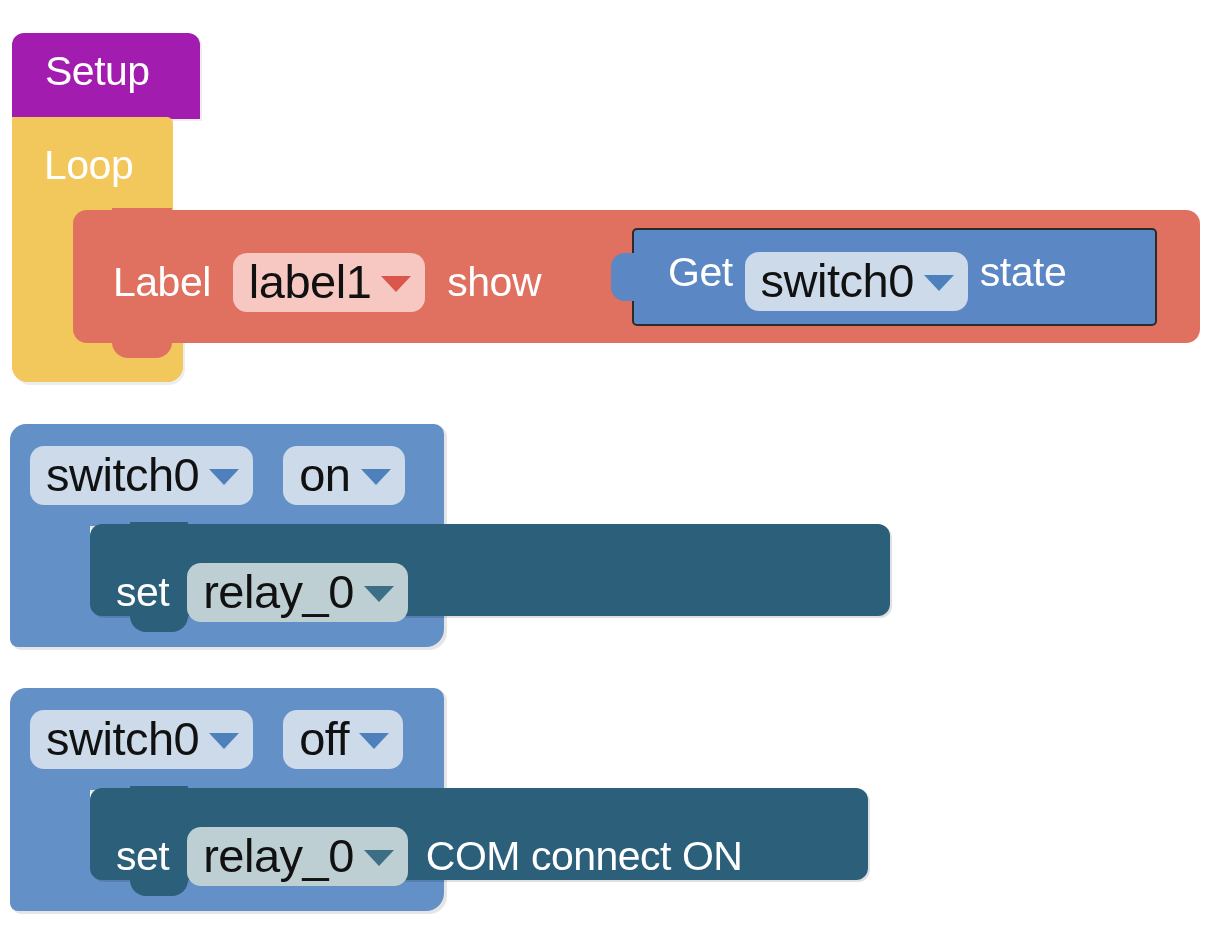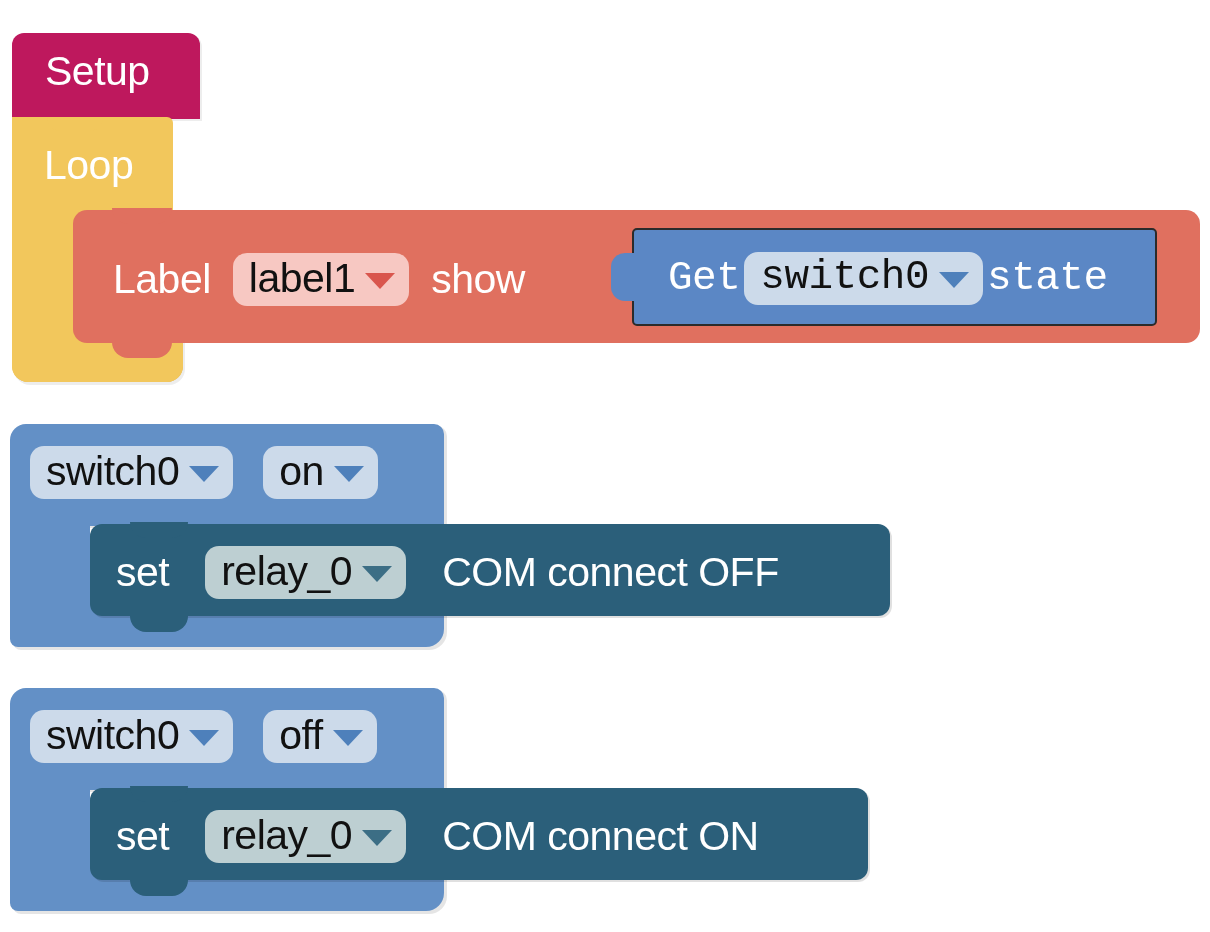--- a/index.html
+++ b/index.html
@@ -36,21 +36,21 @@
   
   .field {
     display: inline-flex;
     align-items: center;
     gap: 10px;
     border-radius: 14px;
     padding: 4px 14px 6px 16px;
     white-space: nowrap;
   }
   .field .fv {
-    font-size: 41px;
+    font-size: 47px;
     line-height: 1.05;
     color: #111111;
     letter-spacing: -0.5px;
   }
   .caret {
     width: 0; height: 0;
     border-left: 15px solid transparent;
     border-right: 15px solid transparent;
     border-top: 16px solid #555;
     margin-top: 4px;
@@ -69,21 +69,21 @@
   .field-lightblue { background: #ccdaea; }
   .field-lightblue .caret { border-top-color: #4e80bb; }
 
   
   .g1 { position: absolute; left: 0; top: 0; width: 1210px; height: 400px; }
 
   .setup-block {
     position: absolute;
     left: 12px; top: 33px;
     width: 188px; height: 86px;
-    background: #be185d;
+    background: #a21caf;
     border-radius: 12px 12px 0 0;
     box-shadow: 2px 2px 0 rgba(0,0,0,0.07);
   }
   .setup-block .lbl {
     position: absolute;
     left: 33px; top: 18px;
   }
   
   .setup-notch {
     position: absolute;
@@ -179,23 +179,21 @@
     left: 611px; top: 253px;
     width: 24px; height: 48px;
     background: #5b87c5;
     border-radius: 14px 0 0 14px;
     z-index: 1;
   }
   .get-row {
     position: absolute;
     left: 34px; top: 22px;
     display: flex;
-    align-items: center;
-    gap: 4px;
-    font-family: Liberation Mono, monospace;
+    gap: 12px;
   }
 
   
   .event-group { position: absolute; left: 10px; }
   .event-hat {
     position: absolute;
     left: 0; top: 0;
     width: 434px; height: 102px;
     background: #6390c6;
     border-radius: 16px 10px 0 0;
@@ -243,24 +241,24 @@
   .set-notch-bottom {
     position: absolute;
     left: 120px; top: 190px;
     width: 58px; height: 18px;
     background: #2b5f7a;
     border-radius: 0 0 16px 16px;
     z-index: 3;
   }
   .set-row {
     position: absolute;
-    left: 26px; top: 22px;
+    left: 26px; top: 39px;
     display: flex;
     align-items: center;
-    gap: 36px;
+    gap: 18px;
   }
 
   .g2 { top: 424px; }
   .g3 { top: 688px; }
 </style>
 </head>
 <body>
 
 <div class="canvas">
 
@@ -323,21 +321,20 @@
     <div class="event-spine"></div>
     <div class="event-foot"></div>
 
     <div class="set-block" style="width:800px;">
       <div class="set-row">
         <span class="blk-text">set</span>
         <span class="field field-teal">
           <span class="fv">relay_0</span>
           <span class="caret"></span>
         </span>
-        <span class="blk-text">COM connect OFF</span>
       </div>
     </div>
     <div class="set-notch-top"></div>
     <div class="set-notch-bottom"></div>
   </div>
 
   <div class="event-group g3">
     <div class="event-hat">
       <div class="event-fields">
         <span class="field field-lightblue">

